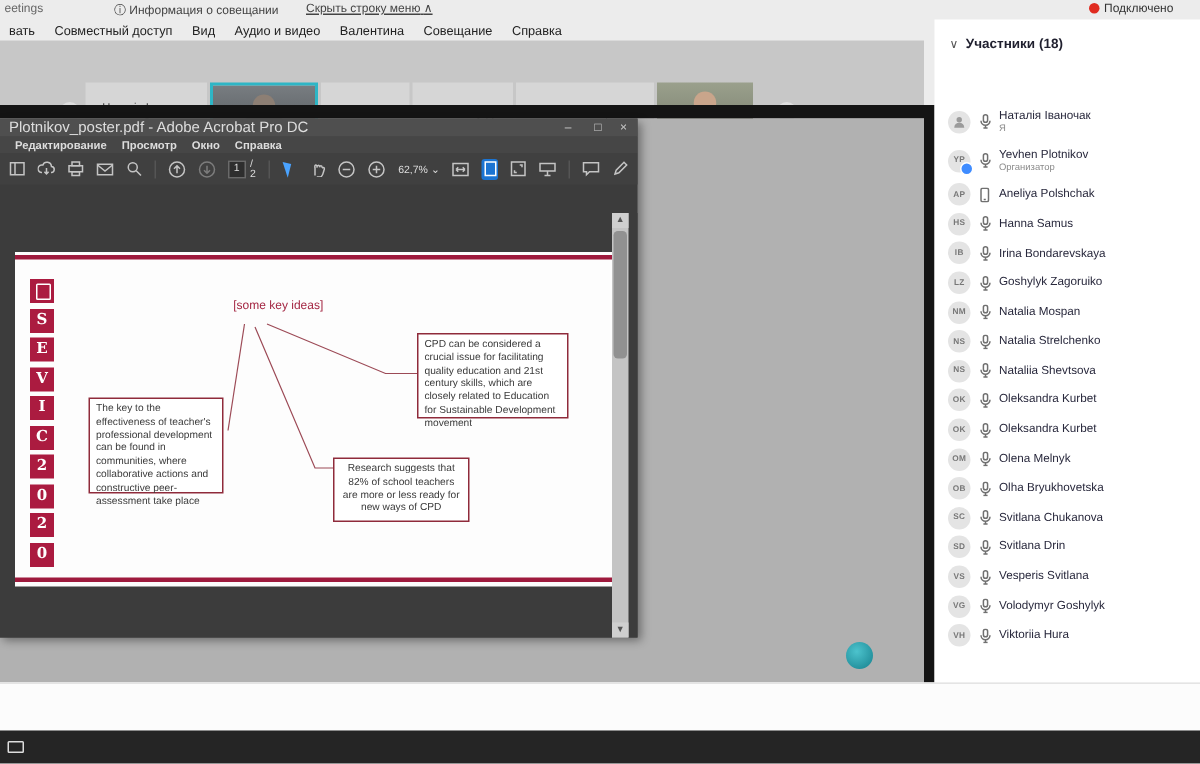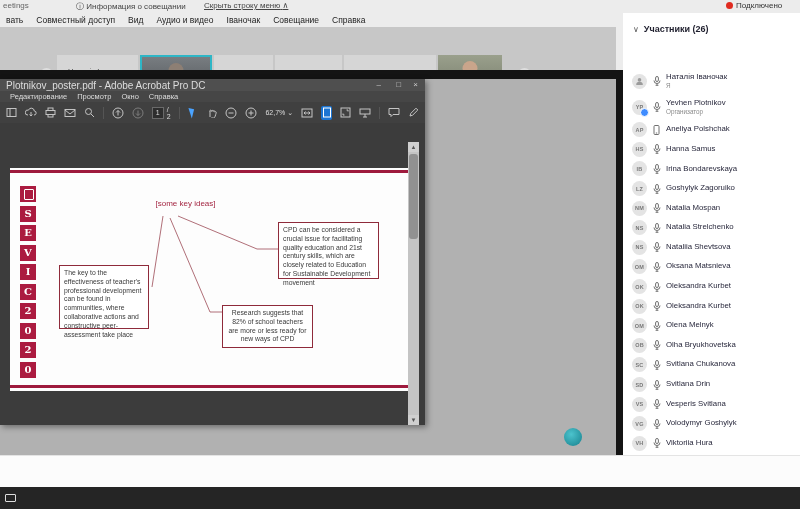--- a/index.html
+++ b/index.html
@@ -47,21 +47,21 @@
   .divider-v{position:absolute;left:616px;top:70px;width:7px;height:385px;background:#141414;}
   .teal-dot{position:absolute;left:564px;top:428px;width:18px;height:18px;border-radius:50%;background:radial-gradient(circle at 40% 35%,#4cc3cd,#16808d);}
 
   
   .acrobat{position:absolute;left:0;top:79px;width:425px;height:346px;background:#3c3c3c;box-shadow:2px 2px 6px rgba(0,0,0,.4);}
   .acr-title{position:relative;height:12px;background:#4f4f4f;}
   .acr-title .ttl{position:absolute;left:6px;top:1px;font-size:10px;color:#ddd;white-space:nowrap;}
   .wctl{position:absolute;top:0;font-size:8px;color:#ccc;line-height:12px;}
   .wctl.min{right:44px;} .wctl.max{right:24px;} .wctl.cls{right:7px;}
   .acr-menu{height:11px;background:#464646;display:flex;align-items:center;gap:10px;padding-left:10px;}
-  .acr-menu span{font-size:7.5px;color:#ddd;white-space:nowrap;}
+  .acr-menu span{font-size:7.5px;color:#ddd;white-space:nowrap;font-weight:bold;}
   .acr-tabs{position:relative;height:19px;background:#303030;display:flex;align-items:stretch;}
   .tab{font-size:7px;color:#ccc;display:flex;align-items:center;padding:0 7px;white-space:nowrap;}
   .tab.doc{background:#3a3a3a;border-right:1px solid #262626;margin-top:2px;border-radius:2px 2px 0 0;}
   .tab.doc.active{background:#525252;}
   .tab.doc .x{margin-left:5px;color:#aaa;}
   .tabs-gap{width:12px;}
   .signin{position:absolute;right:5px;top:0;height:100%;display:flex;align-items:center;gap:4px;font-size:7.5px;color:#eee;}
   .qmark{width:9px;height:9px;border:1px solid #bbb;border-radius:50%;font-size:6px;color:#bbb;text-align:center;line-height:8px;}
   .acr-toolbar{height:21px;background:#404040;display:flex;align-items:center;gap:8px;padding:0 6px;}
   .ticon{display:flex;align-items:center;justify-content:center;width:14px;height:14px;}
@@ -135,21 +135,21 @@
     <span class="t-item t-info"><span>ⓘ</span> <span>Информация о совещании</span></span>
     <span class="t-item t-hide"><span>Скрыть строку меню</span> <span>∧</span></span>
     <span class="t-item t-conn"><span class="reddot"></span><span>Подключено</span></span>
   </div>
   <div class="menubar">
 
   <span class="menu-item">вать</span>
       <span class="menu-item">Совместный доступ</span>
       <span class="menu-item">Вид</span>
       <span class="menu-item">Аудио и видео</span>
-      <span class="menu-item">Іваночак</span>
+      <span class="menu-item">Валентина</span>
       <span class="menu-item">Совещание</span>
       <span class="menu-item">Справка</span>
     </div>
 
   <div class="video-strip">
     <div class="nav-arrow left">‹</div>
     <div class="vtile vt-n1">
       <span class="vname">Наталія Іваночак</span>
       <svg class="tile-mic" width="6" height="7" viewBox="0 0 8 10">
           <rect x="2.6" y="0.5" width="2.8" height="5" rx="1.4" fill="#888"></rect>
@@ -342,21 +342,21 @@
         <span class="scr-arrow down">▼</span>
       </div>
     </div>
   </div>
 
   <div class="teal-dot"></div>
 
   <div class="panel">
     <div class="p-head">
       <span class="chev">∨</span>
-      <span>Участники (26)</span>
+      <span>Участники (18)</span>
     </div>
     <div class="p-list">
 
         <div class="p-row tall">
           <span class="avatar person">
 
             <svg class="person-svg" width="9" height="9" viewBox="0 0 10 10">
               <circle cx="5" cy="3.2" r="2" fill="#9b9b9b"></circle>
               <path d="M1.3 9a3.7 3.7 0 0 1 7.4 0z" fill="#9b9b9b"></path>
             </svg>
@@ -511,37 +511,20 @@
               <path d="M1 4.5a3 3 0 0 0 6 0M4 7.5v1.6M2.6 9.3h2.8" fill="none" stroke="#707070"></path>
             </svg>
 
           </span>
           <span class="ptext">
             <span class="p-name">Nataliia Shevtsova</span>
 
           </span>
         </div>
 
-        <div class="p-row">
-          <span class="avatar">
-            <span class="init">OM</span>
-
-          </span>
-          <span class="dev mic">
-            <svg class="mic-svg" width="8" height="10" viewBox="0 0 8 10">
-              <rect x="2.6" y="0.5" width="2.8" height="5" rx="1.4" fill="none" stroke="#707070"></rect>
-              <path d="M1 4.5a3 3 0 0 0 6 0M4 7.5v1.6M2.6 9.3h2.8" fill="none" stroke="#707070"></path>
-            </svg>
-
-          </span>
-          <span class="ptext">
-            <span class="p-name">Oksana Matsnieva</span>
-
-          </span>
-        </div>
 
         <div class="p-row">
           <span class="avatar">
             <span class="init">OK</span>
 
           </span>
           <span class="dev mic">
             <svg class="mic-svg" width="8" height="10" viewBox="0 0 8 10">
               <rect x="2.6" y="0.5" width="2.8" height="5" rx="1.4" fill="none" stroke="#707070"></rect>
               <path d="M1 4.5a3 3 0 0 0 6 0M4 7.5v1.6M2.6 9.3h2.8" fill="none" stroke="#707070"></path>

